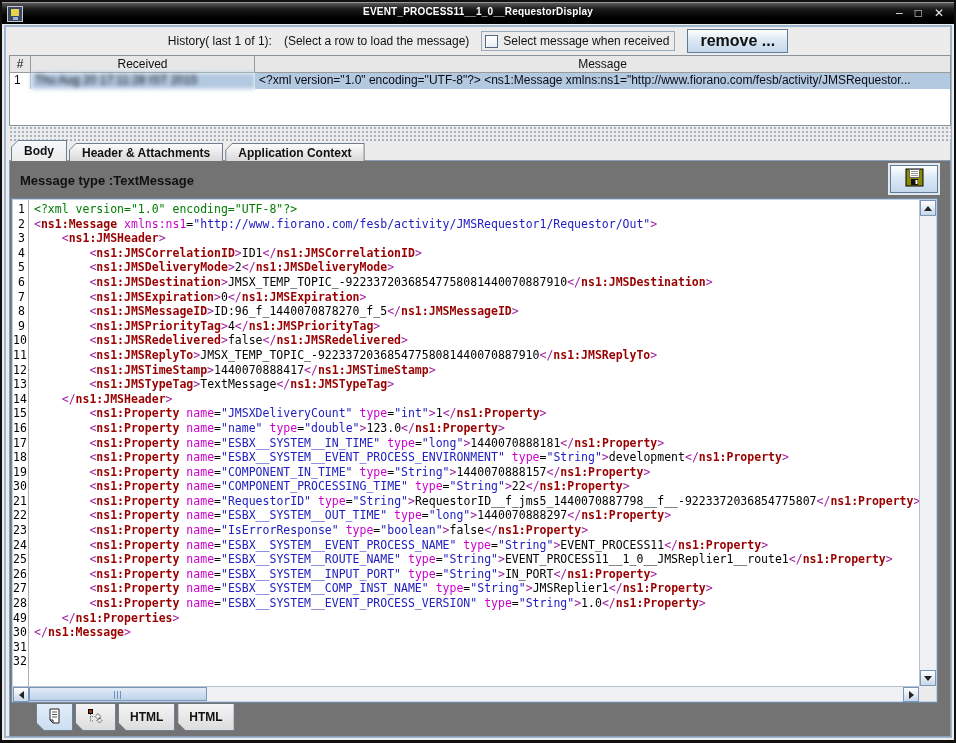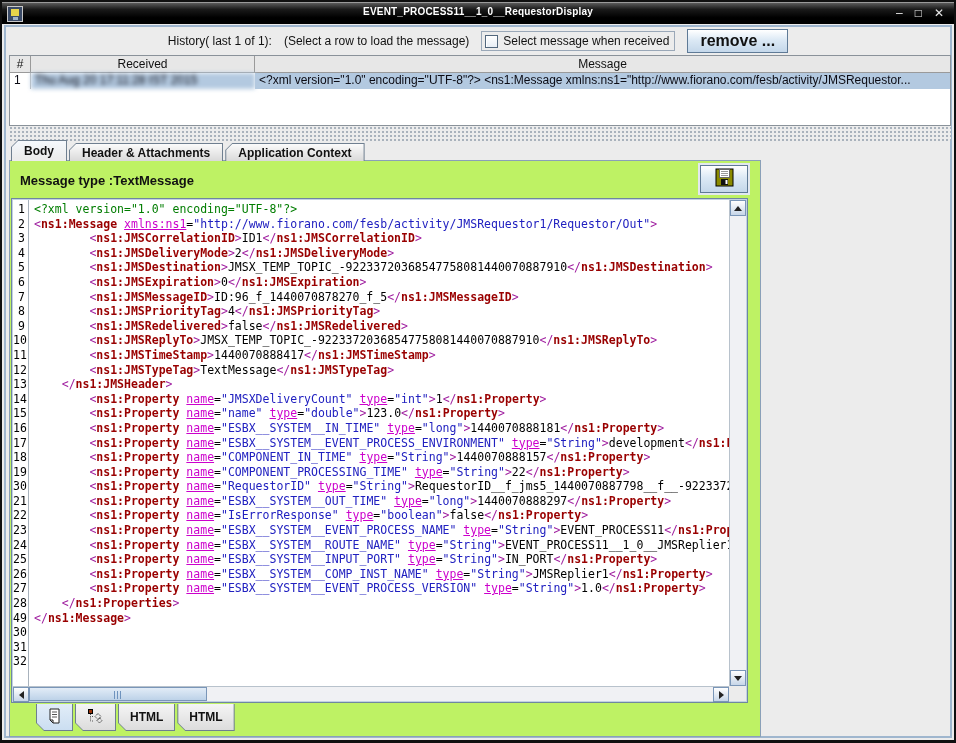--- a/index.html
+++ b/index.html
@@ -62,42 +62,42 @@
               align-items:flex-end; z-index:3; }
   .tab { clip-path:polygon(0 100%,0 7px,7px 0,100% 0,100% 100%); background:#6F7F90; padding:1px 1px 0 1px; }
   .tab-inner { clip-path:polygon(0 100%,0 6px,6px 0,100% 0,100% 100%); height:100%;
                display:flex; align-items:center; padding:0 12px; font-weight:bold; color:#111;
                background:linear-gradient(#FBFBFB,#D9D9D9); }
   .tab.selected { height:21px; }
   .tab.selected .tab-inner { background:linear-gradient(#F5F9FD,#ECECEC 85%); }
   .tab.unselected { height:18px; }
 
   
-  .content { position:absolute; left:7px; top:158px; width:752px; height:577px;
-             background:#bef264; border:1px solid #8AA0B8; z-index:1; }
+  .content { position:absolute; left:7px; top:158px; width:942px; height:577px;
+             background:#737373; border:1px solid #8AA0B8; z-index:1; }
   .msgtype { position:absolute; left:10px; top:12px; font-weight:bold; font-size:13px; color:#111; }
   .savebtn { position:absolute; right:12px; top:4px; width:48px; height:28px;
              border:1px solid #5F7A96; background:linear-gradient(#ffffff,#DCE9F5 45%,#C4D7EA);
              display:flex; align-items:center; justify-content:center;
              box-shadow:0 0 0 2px #E2E8EF; }
 
   
   .codepanel { position:absolute; left:1px; right:12px; top:37px; height:505px;
                border:1px solid #6F87A0; background:#fff; box-shadow:inset 0 0 0 1px #C2D2E2; }
   .gutter { position:absolute; left:1px; top:1px; bottom:16px; width:16px; background:#fff;
             border-right:1px solid #A8B2BC; overflow:hidden; padding-top:2px; }
   .gl { font-family:"DejaVu Sans Mono", monospace; font-size:11.5px; line-height:14.6px;
         text-align:right; padding-right:3px; color:#000; }
   .codeview { position:absolute; left:18px; right:18px; top:1px; bottom:16px;
               overflow:hidden; padding:2px 0 0 4px; background:#fff; }
   .cl { font-family:"DejaVu Sans Mono", monospace; font-size:11.5px; line-height:14.6px;
         white-space:pre; color:#000; }
   .pi  { color:var(--sx-pi); }
   .tag { color:var(--sx-tag); font-weight:bold; }
-  .attr{ color:var(--sx-attr);text-decoration:underline; }
+  .attr{ color:var(--sx-attr); }
   .val { color:var(--sx-val); }
   .br  { color:var(--sx-br); }
 
   
   .vscroll { position:absolute; right:1px; top:1px; bottom:16px; width:17px; background:#F0F1F4;
              border-left:1px solid #B8C2CC; }
   .hscroll { position:absolute; left:1px; right:18px; bottom:1px; height:15px; background:#F0F1F4;
              border-top:1px solid #B8C2CC; }
   .sbtn { position:absolute; width:16px; height:15px; border:1px solid #7A96B8;
           background:linear-gradient(#ffffff,#C7D6E8); display:flex; align-items:center; justify-content:center; }
@@ -229,20 +229,21 @@
           <div class="gl">27</div>
           <div class="gl">28</div>
           <div class="gl">49</div>
           <div class="gl">30</div>
           <div class="gl">31</div>
           <div class="gl">32</div>
         </div>
       <div class="codeview">
           <div class="cl"><span class="pi">&lt;?xml version="1.0" encoding="UTF-8"?&gt;</span></div>
           <div class="cl"><span class="br">&lt;</span><span class="tag">ns1:Message</span> <span class="attr">xmlns:ns1</span>=<span class="val">"http://www.fiorano.com/fesb/activity/JMSRequestor1/Requestor/Out"</span><span class="br">&gt;</span></div>
+          <div class="cl">    <span class="br">&lt;</span><span class="tag">ns1:JMSHeader</span><span class="br">&gt;</span></div>
           <div class="cl">        <span class="br">&lt;</span><span class="tag">ns1:JMSCorrelationID</span><span class="br">&gt;</span>ID1<span class="br">&lt;</span><span class="br">/</span><span class="tag">ns1:JMSCorrelationID</span><span class="br">&gt;</span></div>
           <div class="cl">        <span class="br">&lt;</span><span class="tag">ns1:JMSDeliveryMode</span><span class="br">&gt;</span>2<span class="br">&lt;</span><span class="br">/</span><span class="tag">ns1:JMSDeliveryMode</span><span class="br">&gt;</span></div>
           <div class="cl">        <span class="br">&lt;</span><span class="tag">ns1:JMSDestination</span><span class="br">&gt;</span>JMSX_TEMP_TOPIC_-92233720368547758081440070887910<span class="br">&lt;</span><span class="br">/</span><span class="tag">ns1:JMSDestination</span><span class="br">&gt;</span></div>
           <div class="cl">        <span class="br">&lt;</span><span class="tag">ns1:JMSExpiration</span><span class="br">&gt;</span>0<span class="br">&lt;</span><span class="br">/</span><span class="tag">ns1:JMSExpiration</span><span class="br">&gt;</span></div>
           <div class="cl">        <span class="br">&lt;</span><span class="tag">ns1:JMSMessageID</span><span class="br">&gt;</span>ID:96_f_1440070878270_f_5<span class="br">&lt;</span><span class="br">/</span><span class="tag">ns1:JMSMessageID</span><span class="br">&gt;</span></div>
           <div class="cl">        <span class="br">&lt;</span><span class="tag">ns1:JMSPriorityTag</span><span class="br">&gt;</span>4<span class="br">&lt;</span><span class="br">/</span><span class="tag">ns1:JMSPriorityTag</span><span class="br">&gt;</span></div>
           <div class="cl">        <span class="br">&lt;</span><span class="tag">ns1:JMSRedelivered</span><span class="br">&gt;</span>false<span class="br">&lt;</span><span class="br">/</span><span class="tag">ns1:JMSRedelivered</span><span class="br">&gt;</span></div>
           <div class="cl">        <span class="br">&lt;</span><span class="tag">ns1:JMSReplyTo</span><span class="br">&gt;</span>JMSX_TEMP_TOPIC_-92233720368547758081440070887910<span class="br">&lt;</span><span class="br">/</span><span class="tag">ns1:JMSReplyTo</span><span class="br">&gt;</span></div>
           <div class="cl">        <span class="br">&lt;</span><span class="tag">ns1:JMSTimeStamp</span><span class="br">&gt;</span>1440070888417<span class="br">&lt;</span><span class="br">/</span><span class="tag">ns1:JMSTimeStamp</span><span class="br">&gt;</span></div>
           <div class="cl">        <span class="br">&lt;</span><span class="tag">ns1:JMSTypeTag</span><span class="br">&gt;</span>TextMessage<span class="br">&lt;</span><span class="br">/</span><span class="tag">ns1:JMSTypeTag</span><span class="br">&gt;</span></div>

